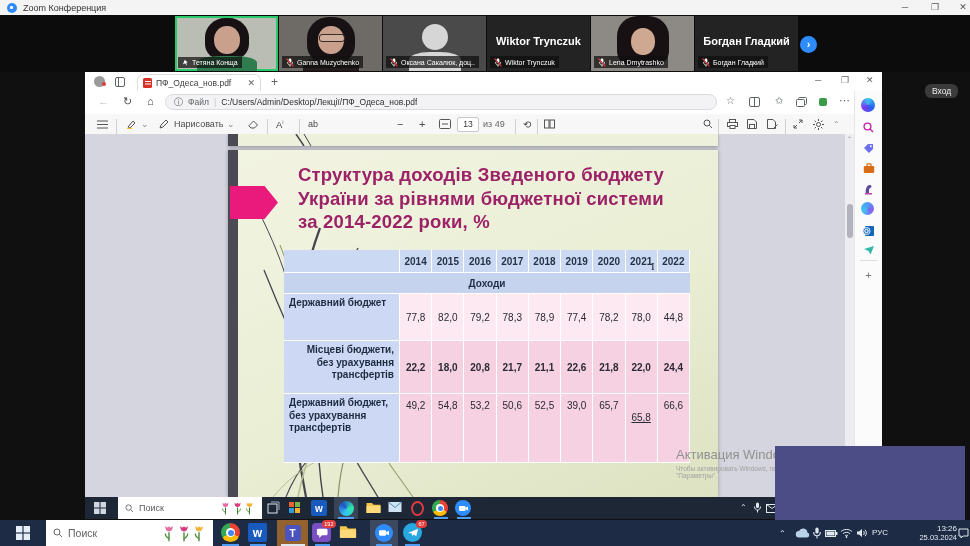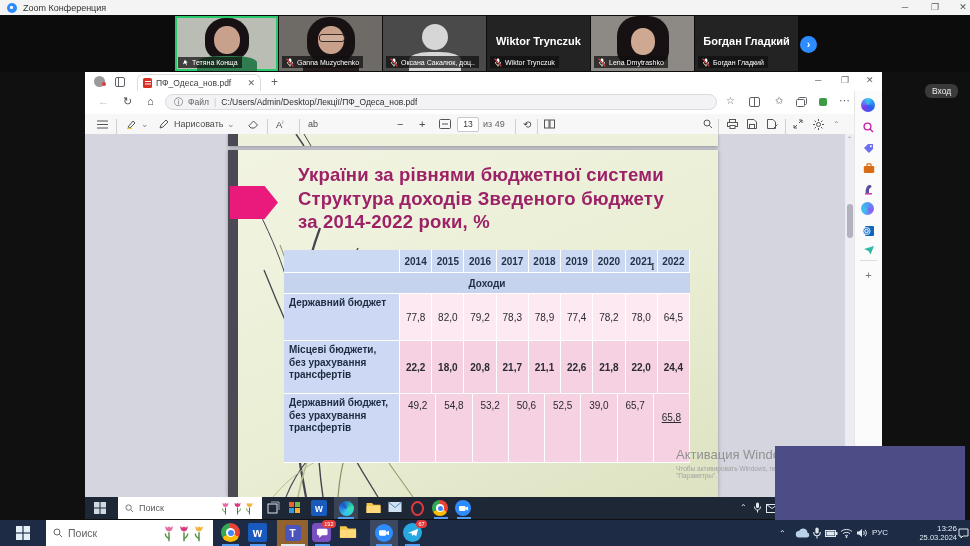--- a/index.html
+++ b/index.html
@@ -356,22 +356,22 @@
             <path d="M70 347 C 85 270, 135 190, 215 150" stroke="#b9bd92" stroke-width="1.6" fill="none"></path>
             <path d="M58 347 C 80 290, 150 240, 250 225" stroke="#46444f" stroke-width="1.1" fill="none"></path>
             <path d="M110 347 C 115 280, 150 210, 205 170" stroke="#8e9368" stroke-width="1.2" fill="none"></path>
             <path d="M45 347 C 75 310, 130 285, 200 280" stroke="#b9bd92" stroke-width="1" fill="none"></path>
             <path d="M36 120 C 60 180, 95 260, 150 347" stroke="#46444f" stroke-width="1.3" fill="none"></path>
             <path d="M52 95 C 80 170, 120 260, 185 347" stroke="#9ba071" stroke-width="1.1" fill="none"></path>
             <path d="M30 60 C 45 90, 55 115, 60 135" stroke="#46444f" stroke-width="1" fill="none"></path>
           </svg>
           <div class="sarrow"></div>
           <div class="stitle">
+            <span style="display:block;">Структура доходів Зведеного бюджету</span>
             <span style="display:block;">України за рівнями бюджетної системи</span>
-            <span style="display:block;">Структура доходів Зведеного бюджету</span>
             <span style="display:block;">за 2014-2022 роки, %</span>
           </div>
 
           <div class="ptable">
             <div class="trow" style="height:22px;">
               <div class="tlabel" style="background:#cbd9f2;"></div>
               <span class="ycell">2014</span>
               <span class="ycell">2015</span>
               <span class="ycell">2016</span>
               <span class="ycell">2017</span>
@@ -385,23 +385,23 @@
             <div class="trow" style="height:46px;">
               <div class="tlabel">Державний бюджет</div>
               <span class="vcell pinkL">77,8</span>
               <span class="vcell pinkL">82,0</span>
               <span class="vcell pinkL">79,2</span>
               <span class="vcell pinkL">78,3</span>
               <span class="vcell pinkL">78,9</span>
               <span class="vcell pinkL">77,4</span>
               <span class="vcell pinkL">78,2</span>
               <span class="vcell pinkL">78,0</span>
-              <span class="vcell pinkL">64,5</span>
+              <span class="vcell pinkL">44,8</span>
             </div>
-            <div class="trow" style="height:52px;">
+            <div class="trow" style="height:52px;text-align:right;">
               <div class="tlabel">Місцеві бюджети, без урахування трансфертів</div>
               <span class="vcell pinkD bold">22,2</span>
               <span class="vcell pinkD bold">18,0</span>
               <span class="vcell pinkD bold">20,8</span>
               <span class="vcell pinkD bold">21,7</span>
               <span class="vcell pinkD bold">21,1</span>
               <span class="vcell pinkD bold">22,6</span>
               <span class="vcell pinkD bold">21,8</span>
               <span class="vcell pinkD bold">22,0</span>
               <span class="vcell pinkD bold">24,4</span>
@@ -409,20 +409,21 @@
             <div class="trow" style="height:68px;">
               <div class="tlabel">Державний бюджет, без урахування трансфертів</div>
               <span class="vcell pinkD" style="align-items:flex-start;padding-top:6px;">49,2</span>
               <span class="vcell pinkD" style="align-items:flex-start;padding-top:6px;">54,8</span>
               <span class="vcell pinkD" style="align-items:flex-start;padding-top:6px;">53,2</span>
               <span class="vcell pinkD" style="align-items:flex-start;padding-top:6px;">50,6</span>
               <span class="vcell pinkD" style="align-items:flex-start;padding-top:6px;">52,5</span>
               <span class="vcell pinkD" style="align-items:flex-start;padding-top:6px;">39,0</span>
               <span class="vcell pinkD" style="align-items:flex-start;padding-top:6px;">65,7</span>
               <span class="vcell pinkD" style="align-items:flex-start;padding-top:18px;text-decoration:underline;">65,8</span>
+              <span class="vcell pinkD" style="align-items:flex-start;padding-top:6px;">66,6</span>
             </div>
           </div>
         </div>
         <span class="ibeam">I</span>
       </div>
 
       <div class="pdfscroll">
         <span class="abs" style="left:2px;top:1px;font-size:6px;color:#888;">⌃</span>
         <span class="thumb"></span>
       </div>

